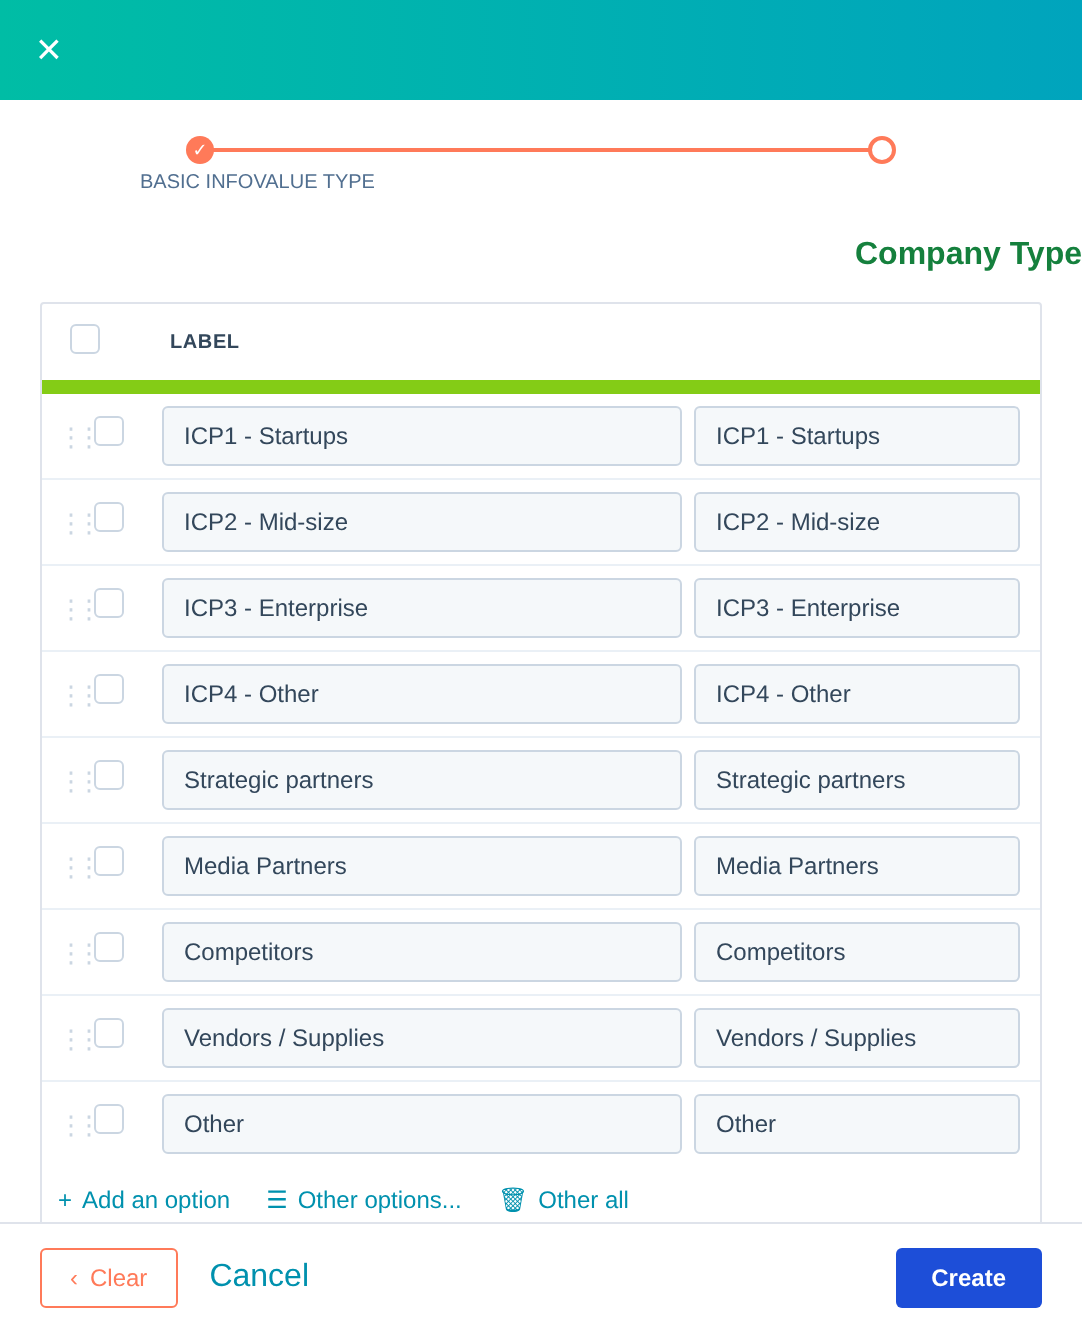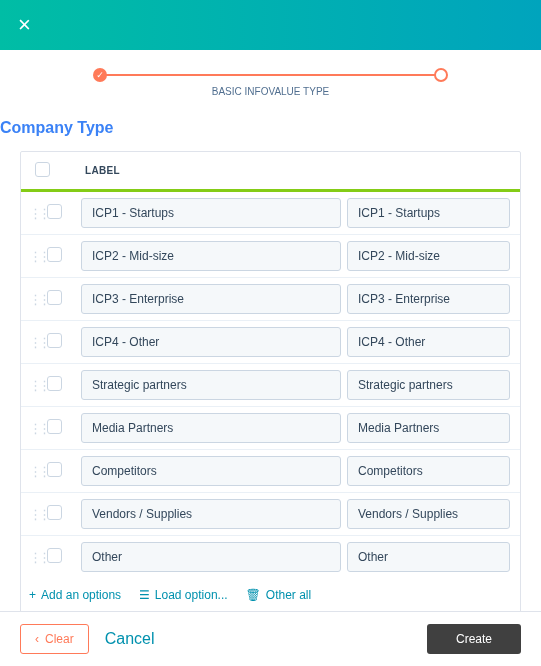--- a/index.html
+++ b/index.html
@@ -8,27 +8,27 @@
   .header { background: linear-gradient(90deg, #00bda5 0%, #00a4bd 100%); color: #fff; padding: 14px 18px; display: flex; justify-content: space-between; align-items: center; }
   .header-title { font-size: 14px; font-weight: 600; }
   .close-btn { color: #fff; font-size: 22px; cursor: pointer; line-height: 1; }
 
   .progress-wrap { padding: 18px 0 10px; }
   .progress-line { position: relative; margin: 0 100px; }
   .progress-track { height: 2px; background: #ff7a59; width: 100%; position: absolute; top: 6px; }
   .progress-dot { width: 14px; height: 14px; border-radius: 50%; position: absolute; top: 0; }
   .progress-dot.start { left: -7px; background: #ff7a59; text-align: center; color: #fff; font-size: 9px; line-height: 14px; }
   .progress-dot.end { right: -7px; background: #fff; border: 2px solid #ff7a59; }
-  .progress-labels { display: flex; justify-content: center; margin: 18px 70px 0; font-size: 10px; color: #516f90; }
+  .progress-labels { display: flex; justify-content: flex-start; margin: 18px 70px 0; font-size: 10px; color: #516f90; }
 
-  .page-title { text-align: left; font-size: 16px; font-weight: 700; color: #3b82f6; margin: 12px 0 14px; }
+  .page-title { text-align: right; font-size: 16px; font-weight: 700; color: #15803d; margin: 12px 0 14px; }
 
   .content { padding: 0 20px; flex: 1; overflow: auto; }
   .table { border: 1px solid #dfe3eb; border-radius: 2px; }
-  .thead { display: flex; align-items: center; padding: 10px 8px; border-bottom: 3px solid #84cc16; font-size: 10px; color: #33475b; letter-spacing: .3px; font-weight:600; }
+  .thead { display: flex; align-items: center; padding: 10px 8px; border-bottom: 7px solid #84cc16; font-size: 10px; color: #33475b; letter-spacing: .3px; font-weight:600; }
   .th-check { width: 38px; padding-left: 6px; }
   .th-label { flex: 1; padding-left: 18px; }
   .th-value { width: 175px; }
   .info-icon { color:#7c98b6; }
 
   .row { display: flex; align-items: center; padding: 6px 8px; border-bottom: 1px solid #eaf0f6; }
   .row:last-child { border-bottom: none; }
   .drag { width: 12px; color: #cbd6e2; font-size: 13px; text-align: center; cursor: grab; letter-spacing: -4px; }
   .chk-wrap { width: 26px; text-align: center; }
   input[type=checkbox] { width: 15px; height: 15px; border: 1px solid #cbd6e2; border-radius: 3px; appearance: none; background: #fff; cursor: pointer; }
@@ -37,21 +37,21 @@
   .cell-value { width: 165px; padding-right: 2px; }
 
   .actions-row { display: flex; gap: 18px; padding: 10px 8px; font-size: 12px; }
   .action-link { color: #0091ae; cursor: pointer; display: flex; align-items: center; gap: 5px; font-weight:500; }
   .action-link .ic { font-size: 12px; }
 
   .footer { border-top: 1px solid #dfe3eb; padding: 12px 20px; display: flex; align-items: center; justify-content: space-between; background: #fff; }
   .footer-left { display: flex; gap: 16px; align-items: center; }
   .btn-outline { border: 1px solid #ff7a59; color: #ff7a59; background: #fff; padding: 7px 14px; border-radius: 3px; font-size: 12px; cursor: pointer; display: flex; align-items: center; gap: 6px; font-weight:500; }
   .btn-link { color: #0091ae; font-size: 16px; cursor: pointer; font-weight:500; }
-  .btn-primary { background: #404040; color: #fff; border: none; padding: 8px 29px; border-radius: 3px; font-size: 12px; cursor: pointer; font-weight:400; }
+  .btn-primary { background: #1d4ed8; color: #fff; border: none; padding: 8px 18px; border-radius: 3px; font-size: 12px; cursor: pointer; font-weight:700; }
 </style>
 </head>
 <body>
 
 <div class="header">
   <span class="close-btn">×</span>
 </div>
 
 <div class="progress-wrap">
   <div class="progress-line">
@@ -125,25 +125,25 @@
         <div class="row">
           <div class="drag">⋮⋮</div>
           <div class="chk-wrap"><input type="checkbox" style=""></div>
           <div class="cell-label"><input class="inp" value="Other" style=""></div>
           <div class="cell-value"><input class="inp" value="Other" style=""></div>
         </div>
       </div>
     <div class="actions-row">
       <span class="action-link">
           <span class="ic">+</span>
-          <span>Add an options</span>
+          <span>Add an option</span>
         </span>
       <span class="action-link">
           <span class="ic">☰</span>
-          <span>Load option...</span>
+          <span>Other options...</span>
         </span>
       <span class="action-link">
           <span class="ic">🗑</span>
           <span>Other all</span>
         </span>
     </div>
   </div>
 
 </div>
 

